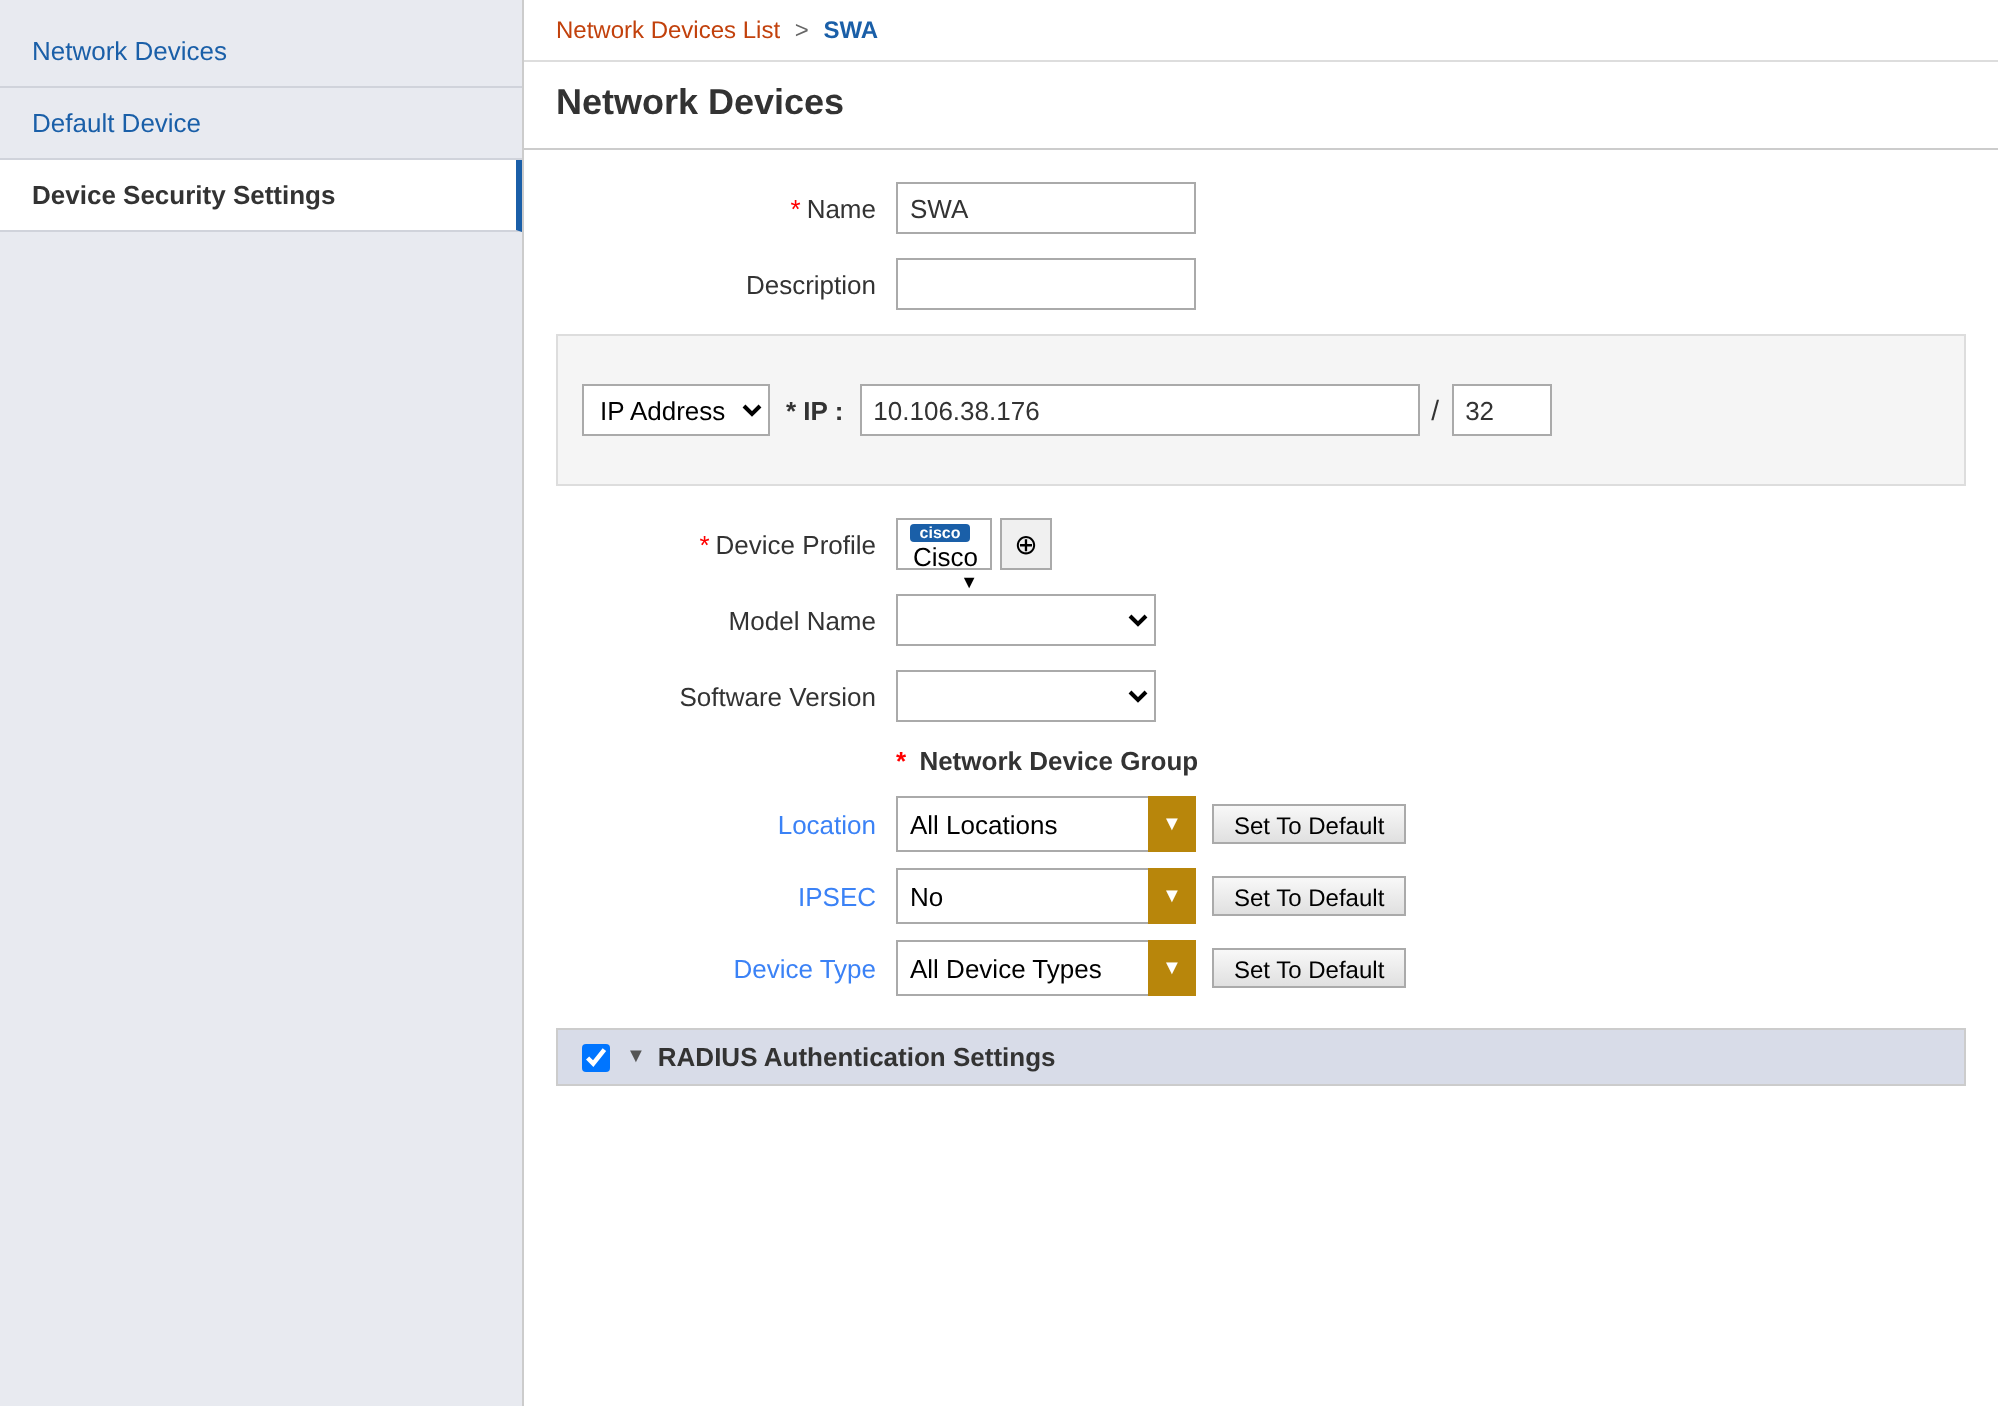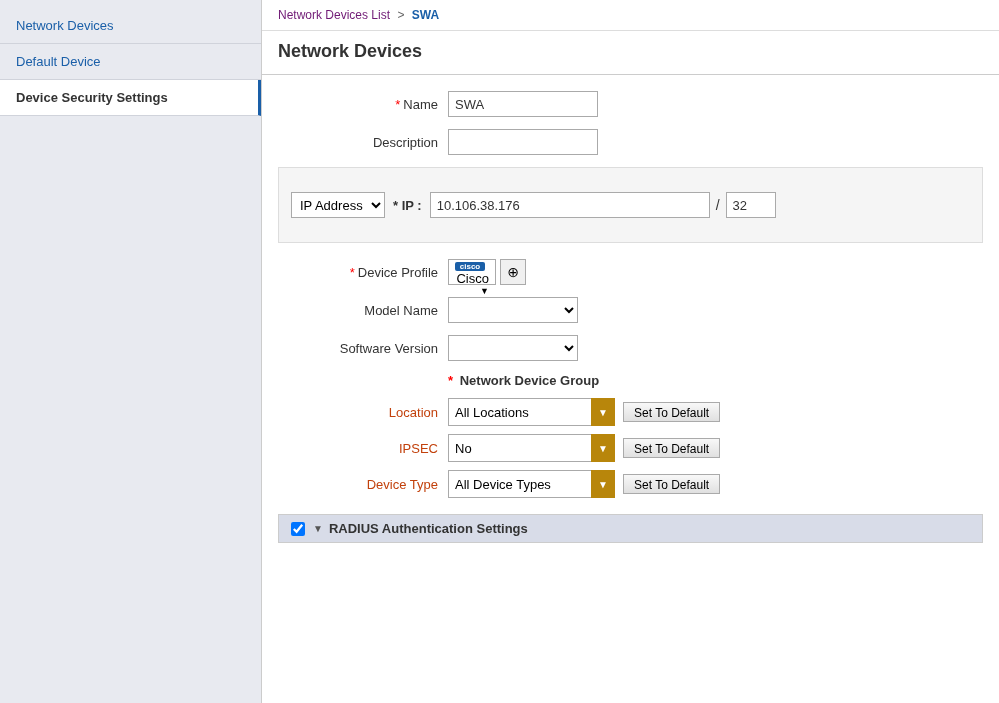--- a/index.html
+++ b/index.html
@@ -36,21 +36,21 @@
       padding: 0;
     }
 
     
     .breadcrumb {
       padding: 8px 16px;
       font-size: 12px;
       border-bottom: 1px solid #ddd;
       background: #fff;
     }
-    .breadcrumb a { color: #701a75; text-decoration: none; }
+    .breadcrumb a { color: #c2410c; text-decoration: none; }
     .breadcrumb .separator { margin: 0 4px; color: #666; }
     .breadcrumb .current { color: #1a5fa8; font-weight: bold; }
 
     
     .page-title {
       font-size: 18px;
       font-weight: bold;
       padding: 10px 16px 12px 16px;
       color: #333;
       border-bottom: 1px solid #ccc;
@@ -176,30 +176,30 @@
     .ndg-row {
       display: flex;
       align-items: center;
       margin-bottom: 8px;
     }
 
     .ndg-label {
       text-align: right;
       width: 160px;
       margin-right: 10px;
-      color: #c2410c;
+      color: #3b82f6;
     }
 
     .ndg-select-wrapper {
       position: relative;
       display: inline-block;
     }
 
     .ndg-select {
-      width: 167px;
+      width: 150px;
       height: 28px;
       border: 1px solid #aaa;
       padding: 2px 24px 2px 6px;
       font-size: 13px;
       appearance: none;
       background: #fff;
       cursor: pointer;
     }
 
     .ndg-select-arrow {

